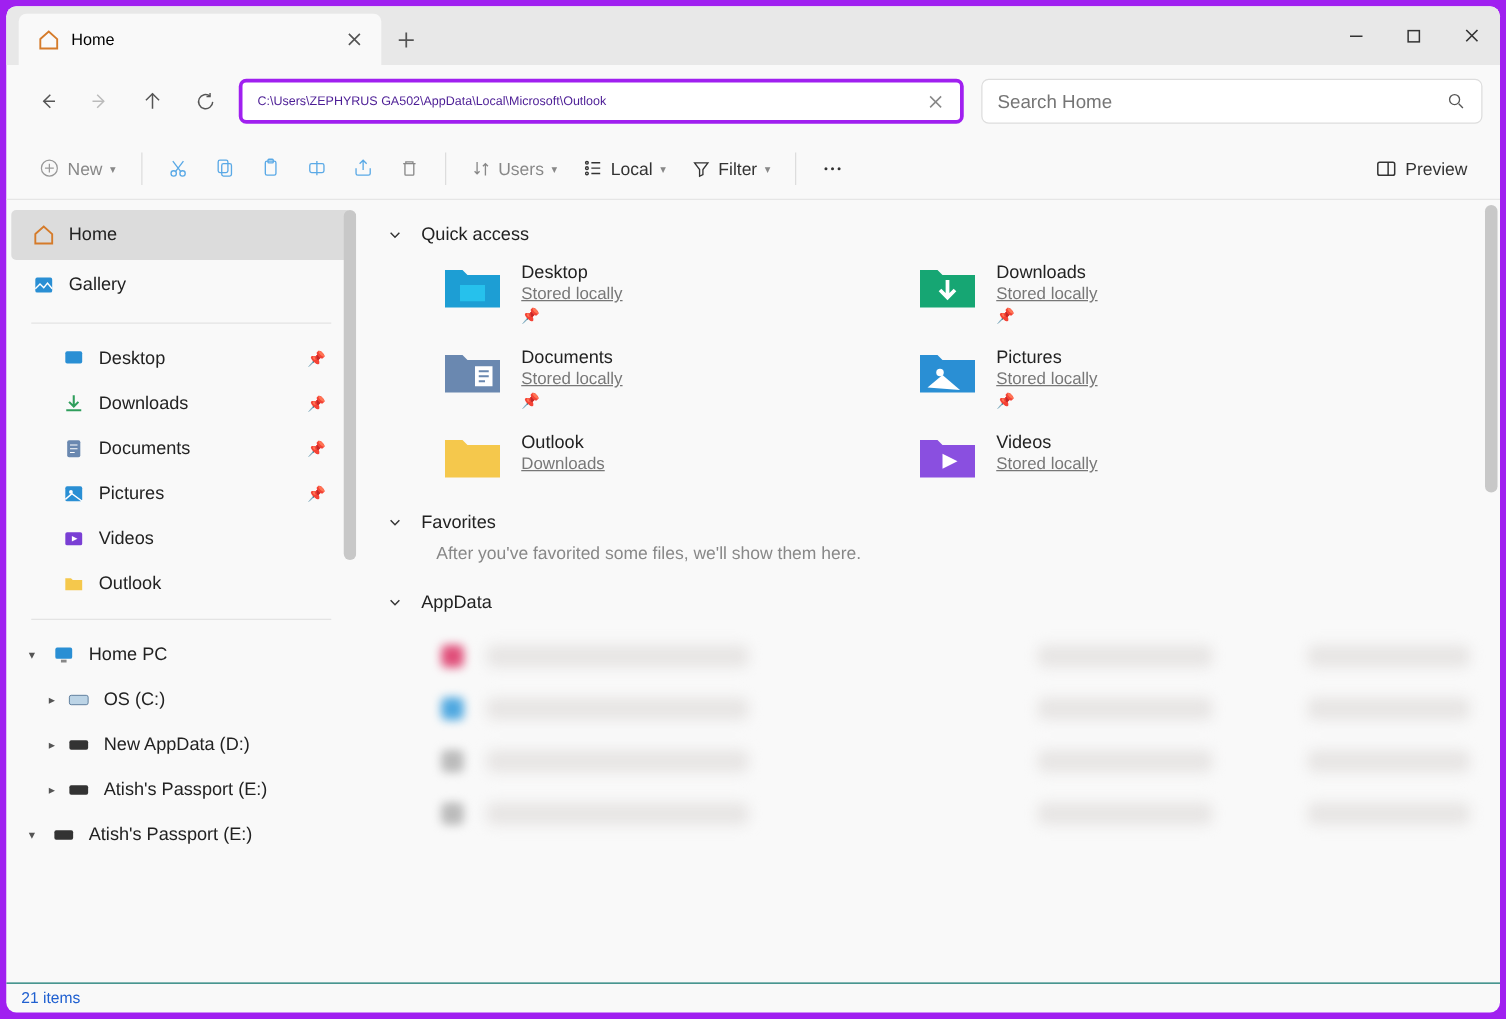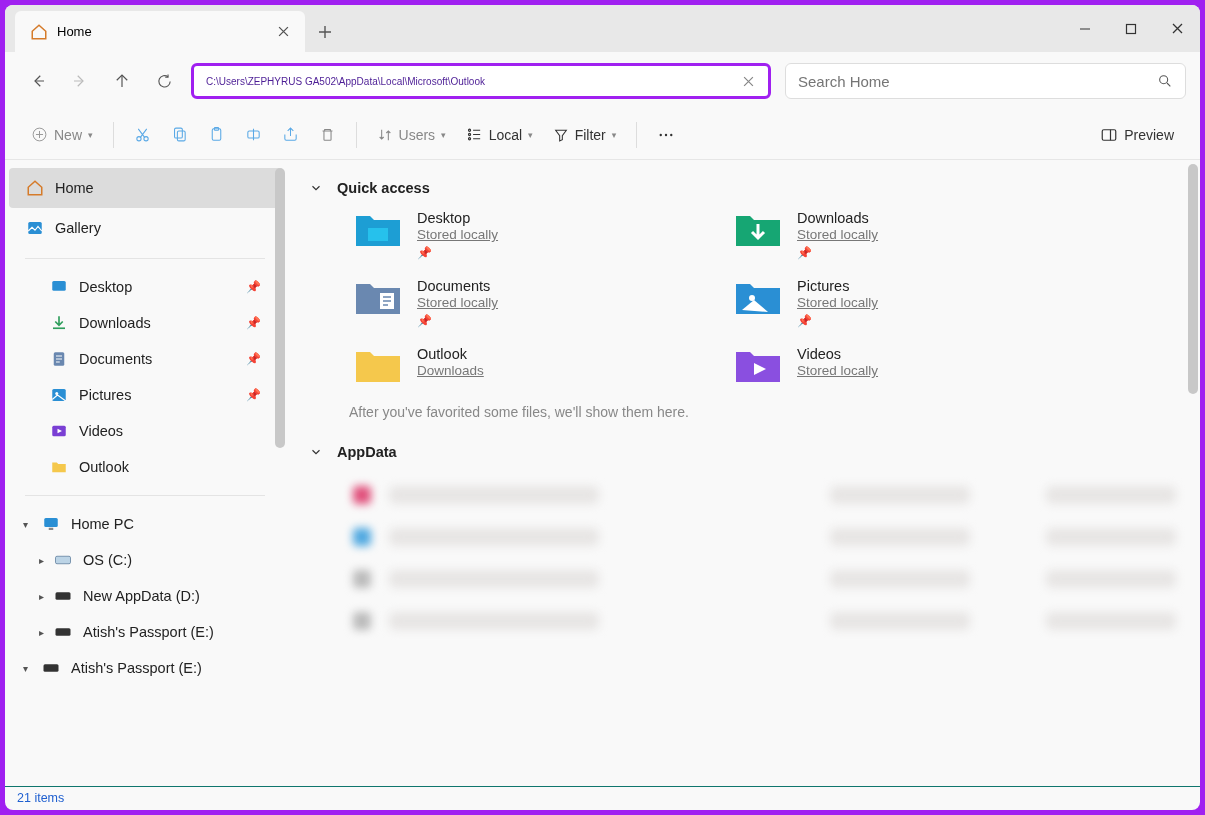--- a/index.html
+++ b/index.html
@@ -44,21 +44,21 @@
 .side-item.selected { background: #dcdcdc; }
 .side-item.top { padding-left: 16px; height: 40px; }
 .side-item .pin { position: absolute; right: 20px; color: #888; font-size: 12px; }
 .side-item .expand { position: absolute; left: 14px; color: #555; font-size: 10px; }
 .side-hr { border: none; border-top: 1px solid #e4e4e4; margin: 10px 16px; }
 .side-icon { width: 20px; height: 20px; display: flex; align-items:center; justify-content:center; }
 
 
 .main { flex: 1; overflow-y: auto; padding: 16px 24px; position: relative; }
 .main-scroll { position: absolute; right: 2px; top: 4px; width: 10px; height: 230px; background: #c8c8c8; border-radius: 5px; }
-.section-hdr { display: flex; align-items: center; gap: 14px; font-size: 14.5px; font-weight: 700; color: #222; margin: 4px 0 14px 0; }
+.section-hdr { display: flex; align-items: center; gap: 14px; font-size: 14.5px; font-weight: 400; color: #222; margin: 4px 0 14px 0; }
 .qa-grid { display: grid; grid-template-columns: 360px 360px; gap: 18px 20px; margin-left: 44px; margin-bottom: 24px; }
 .qa-item { display: flex; gap: 14px; align-items: flex-start; }
 .qa-icon { width: 50px; height: 40px; display:flex; align-items:center; justify-content:center; }
 .qa-text .title { font-size: 14.5px; color: #222; }
 .qa-text .sub { font-size: 13.5px; color: #777; margin-top: 1px; text-decoration: underline; }
 .qa-text .pin { color: #999; font-size: 12px; margin-top: 4px; }
 .fav-empty { margin-left: 40px; color: #888; font-size: 14px; margin-bottom: 24px; margin-top: -6px; }
 .recent-row { display:flex; align-items:center; margin-left: 44px; height: 42px; gap: 18px; }
 .blur-block { background: #e7e5e4; border-radius: 6px; filter: blur(5px); height: 18px; }
 .blur-icon { width: 18px; height: 18px; border-radius: 4px; filter: blur(4px); }
@@ -452,20 +452,26 @@
                 <path d="M20 17 L32 23 L20 29 Z" fill="#fff"></path>
               </svg>
             </span>
           <div class="qa-text">
               <div class="title">Videos</div>
               <div class="sub">Stored locally</div>
             </div>
         </div>
       </div>
 
+      <div class="section-hdr">
+        <svg width="14" height="14" viewBox="0 0 24 24">
+            <path d="M6 9 L12 15 L18 9" fill="none" stroke="#333" stroke-width="2"></path>
+          </svg>
+        <span>Favorites</span>
+      </div>
       <div class="fav-empty">After you've favorited some files, we'll show them here.</div>
 
       <div class="section-hdr">
         <svg width="14" height="14" viewBox="0 0 24 24">
             <path d="M6 9 L12 15 L18 9" fill="none" stroke="#333" stroke-width="2"></path>
           </svg>
         <span>AppData</span>
       </div>
       <div>
         <div class="recent-row">

